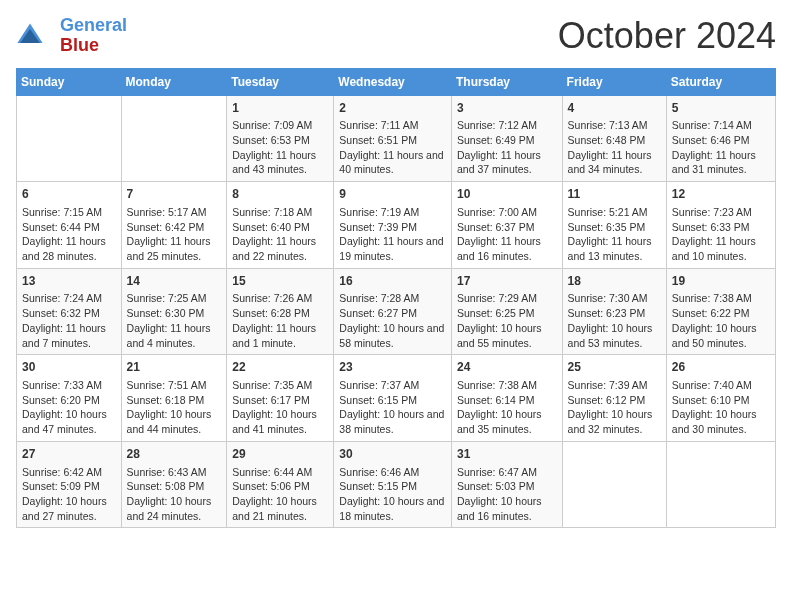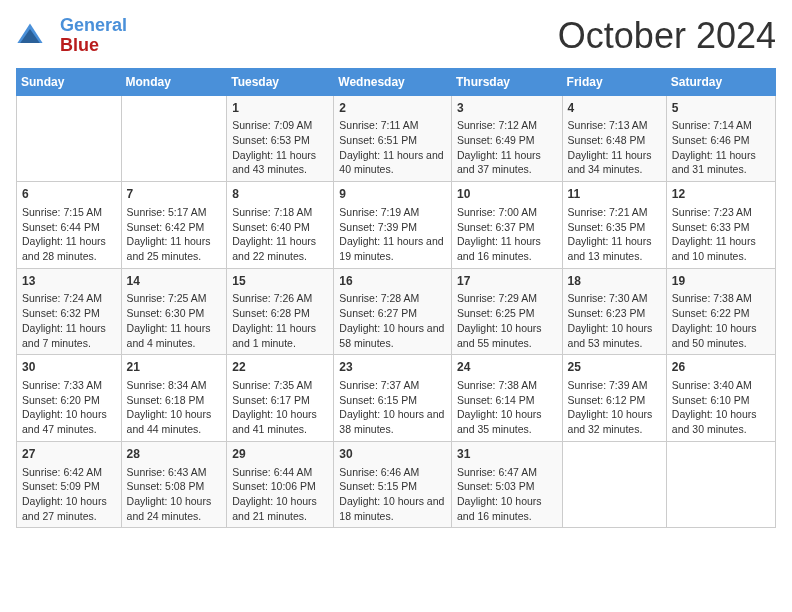--- a/index.html
+++ b/index.html
@@ -180,21 +180,21 @@
           <div>Daylight: 11 hours and 19 minutes.</div>
         </td>
         <td>
           <span class="day-number">10</span>
           <div>Sunrise: 7:00 AM</div>
           <div>Sunset: 6:37 PM</div>
           <div>Daylight: 11 hours and 16 minutes.</div>
         </td>
         <td>
           <span class="day-number">11</span>
-          <div>Sunrise: 7:21 AM</div>
+          <div>Sunrise: 5:21 AM</div>
           <div>Sunset: 6:35 PM</div>
           <div>Daylight: 11 hours and 13 minutes.</div>
         </td>
         <td>
           <span class="day-number">12</span>
           <div>Sunrise: 7:23 AM</div>
           <div>Sunset: 6:33 PM</div>
           <div>Daylight: 11 hours and 10 minutes.</div>
         </td>
       </tr>
@@ -244,21 +244,21 @@
       </tr>
       <tr>
         <td>
           <span class="day-number">30</span>
           <div>Sunrise: 7:33 AM</div>
           <div>Sunset: 6:20 PM</div>
           <div>Daylight: 10 hours and 47 minutes.</div>
         </td>
         <td>
           <span class="day-number">21</span>
-          <div>Sunrise: 8:34 AM</div>
+          <div>Sunrise: 7:51 AM</div>
           <div>Sunset: 6:18 PM</div>
           <div>Daylight: 10 hours and 44 minutes.</div>
         </td>
         <td>
           <span class="day-number">22</span>
           <div>Sunrise: 7:35 AM</div>
           <div>Sunset: 6:17 PM</div>
           <div>Daylight: 10 hours and 41 minutes.</div>
         </td>
         <td>
@@ -274,42 +274,42 @@
           <div>Daylight: 10 hours and 35 minutes.</div>
         </td>
         <td>
           <span class="day-number">25</span>
           <div>Sunrise: 7:39 AM</div>
           <div>Sunset: 6:12 PM</div>
           <div>Daylight: 10 hours and 32 minutes.</div>
         </td>
         <td>
           <span class="day-number">26</span>
-          <div>Sunrise: 3:40 AM</div>
+          <div>Sunrise: 7:40 AM</div>
           <div>Sunset: 6:10 PM</div>
           <div>Daylight: 10 hours and 30 minutes.</div>
         </td>
       </tr>
       <tr>
         <td>
           <span class="day-number">27</span>
           <div>Sunrise: 6:42 AM</div>
           <div>Sunset: 5:09 PM</div>
           <div>Daylight: 10 hours and 27 minutes.</div>
         </td>
         <td>
           <span class="day-number">28</span>
           <div>Sunrise: 6:43 AM</div>
           <div>Sunset: 5:08 PM</div>
           <div>Daylight: 10 hours and 24 minutes.</div>
         </td>
         <td>
           <span class="day-number">29</span>
           <div>Sunrise: 6:44 AM</div>
-          <div>Sunset: 10:06 PM</div>
+          <div>Sunset: 5:06 PM</div>
           <div>Daylight: 10 hours and 21 minutes.</div>
         </td>
         <td>
           <span class="day-number">30</span>
           <div>Sunrise: 6:46 AM</div>
           <div>Sunset: 5:15 PM</div>
           <div>Daylight: 10 hours and 18 minutes.</div>
         </td>
         <td>
           <span class="day-number">31</span>

